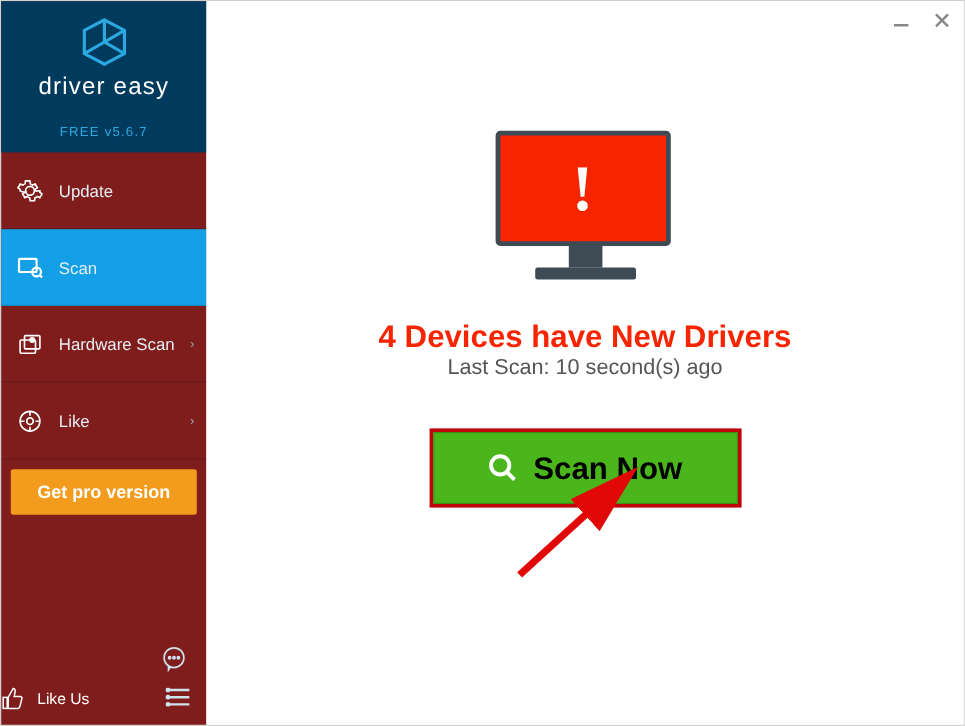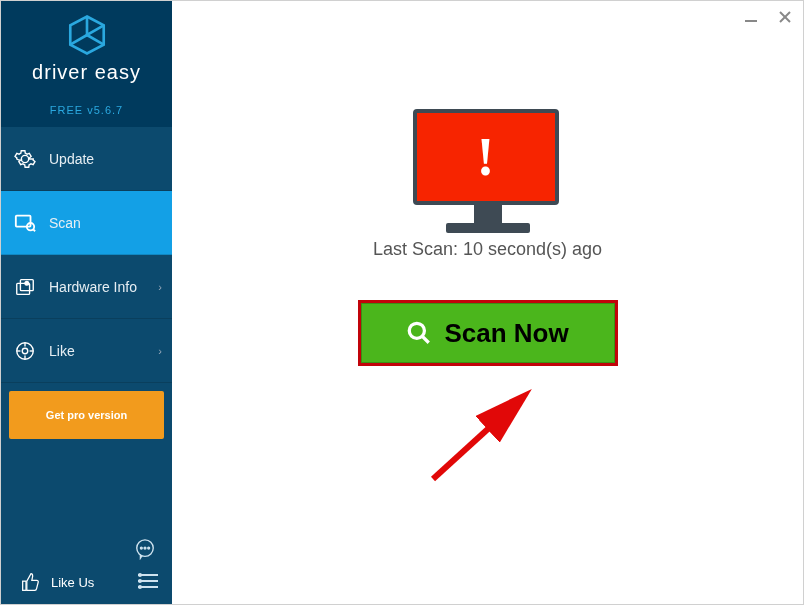--- a/index.html
+++ b/index.html
@@ -1,44 +1,44 @@
 <!DOCTYPE html>
 <html><head>
 <meta charset="utf-8">
 <style>
   * { margin: 0; padding: 0; box-sizing: border-box; font-family: Arial, sans-serif; }
   body { width: 804px; height: 605px; overflow: hidden; background: #fff; border: 1px solid #d0d0d0; position: relative; }
   
   .sidebar {
     position: absolute; left: 0; top: 0; width: 171px; height: 603px;
-    background: #0c4a6e; color: #fff; display: flex; flex-direction: column;
+    background: #7f1d1d; color: #fff; display: flex; flex-direction: column;
   }
   .logo-area {
     height: 126px; background: #003a5d; display: flex; flex-direction: column; align-items: center; justify-content: center;
   }
   .logo-area svg { width: 44px; height: 44px; }
   .brand { font-size: 20px; color: #fff; font-weight: 300; margin-top: 4px; letter-spacing: 1px; }
   .version { font-size: 11px; color: #2aa8df; margin-top: 20px; letter-spacing: 1px; }
   
   .nav-item {
     height: 64px; display: flex; align-items: center; padding-left: 12px; cursor: pointer;
     border-bottom: 1px solid rgba(0,0,0,0.15); position: relative; color: #e6eef3; font-size: 14px;
   }
   .nav-item.active { background: #13a0e6; }
   .nav-item .icon { width: 24px; height: 24px; margin-right: 12px; display: flex; align-items: center; justify-content: center; }
   .nav-item .chevron { position: absolute; right: 10px; font-size: 11px; color: #9ab; }
   
   .pro-btn {
-    margin: 8px; height: 48px; background: #f29b1d; color: #fff; font-weight: bold; font-size: 11px;
+    margin: 8px; height: 38px; background: #f29b1d; color: #fff; font-weight: bold; font-size: 15px;
     display: flex; align-items: center; justify-content: center; cursor: pointer; border-radius: 2px;
   }
   
   .sidebar-bottom { margin-top: auto; }
   .feedback-icon { display: flex; justify-content: flex-end; padding: 8px 16px 0 0; }
-  .like-row { height: 44px; display: flex; align-items: center; padding-left: 20px; font-size: 13px; position: relative; }
+  .like-row { height: 44px; display: flex; align-items: center; padding-left: 0; font-size: 13px; position: relative; }
   .like-row .icon { width: 20px; height: 20px; margin-right: 10px; }
   .hamburger { position: absolute; right: 14px; }
   
   .main { position: absolute; left: 171px; top: 0; right: 0; bottom: 0; background: #fff; }
   .window-controls { position: absolute; top: 6px; right: 8px; display: flex; gap: 14px; }
   .win-btn { width: 20px; height: 20px; display: flex; align-items: center; justify-content: center; cursor: pointer; color: #888; }
   
   .center { display: flex; flex-direction: column; align-items: center; padding-top: 108px; }
   .monitor { position: relative; width: 150px; height: 130px; }
   .screen { width: 146px; height: 96px; background: #f72400; border: 4px solid #3e4a54; border-radius: 4px; display: flex; align-items: center; justify-content: center; }
@@ -96,21 +96,21 @@
   </div>
 
   <div class="nav-item">
     <span class="icon">
       <svg width="22" height="22" viewBox="0 0 24 24" fill="none" stroke="#fff" stroke-width="1.5">
           <rect x="3" y="8" width="14" height="12" rx="1"></rect>
           <rect x="7" y="4" width="14" height="12" rx="1"></rect>
           <circle cx="14" cy="8" r="2" fill="#fff"></circle>
         </svg>
     </span>
-    <span>Hardware Info</span>
+    <span>Hardware Scan</span>
     <span class="chevron">›</span>
   </div>
 
   <div class="nav-item">
     <span class="icon">
       <svg width="22" height="22" viewBox="0 0 24 24" fill="none" stroke="#fff" stroke-width="1.5">
           <circle cx="12" cy="12" r="9"></circle>
           <circle cx="12" cy="12" r="3"></circle>
           <line x1="12" y1="3" x2="12" y2="7"></line>
           <line x1="12" y1="17" x2="12" y2="21"></line>
@@ -174,20 +174,21 @@
   </div>
 
   <div class="center">
     <div class="monitor">
       <div class="screen">
           <span class="excl">!</span>
         </div>
       <div class="stand"></div>
       <div class="base"></div>
     </div>
+    <div class="headline">4 Devices have New Drivers</div>
     <div class="last-scan">Last Scan: 10 second(s) ago</div>
     <div class="scan-btn-wrap">
       <div class="scan-btn">
         <svg width="26" height="26" viewBox="0 0 24 24" fill="none" stroke="#fff" stroke-width="3">
             <circle cx="10" cy="10" r="7"></circle>
             <line x1="15" y1="15" x2="21" y2="21"></line>
           </svg>
         <span>Scan Now</span>
       </div>
     </div>

